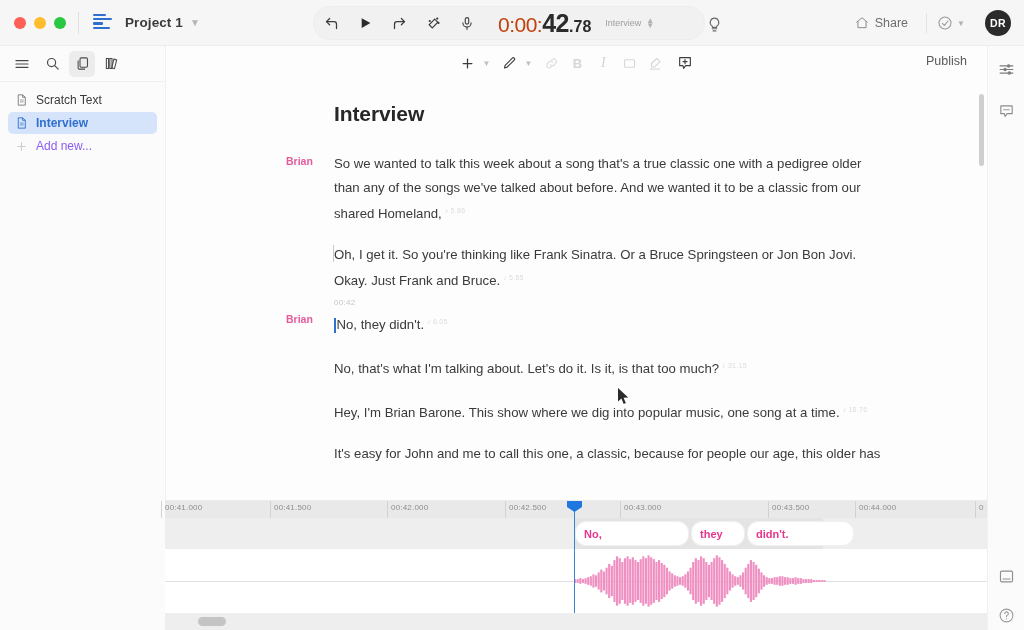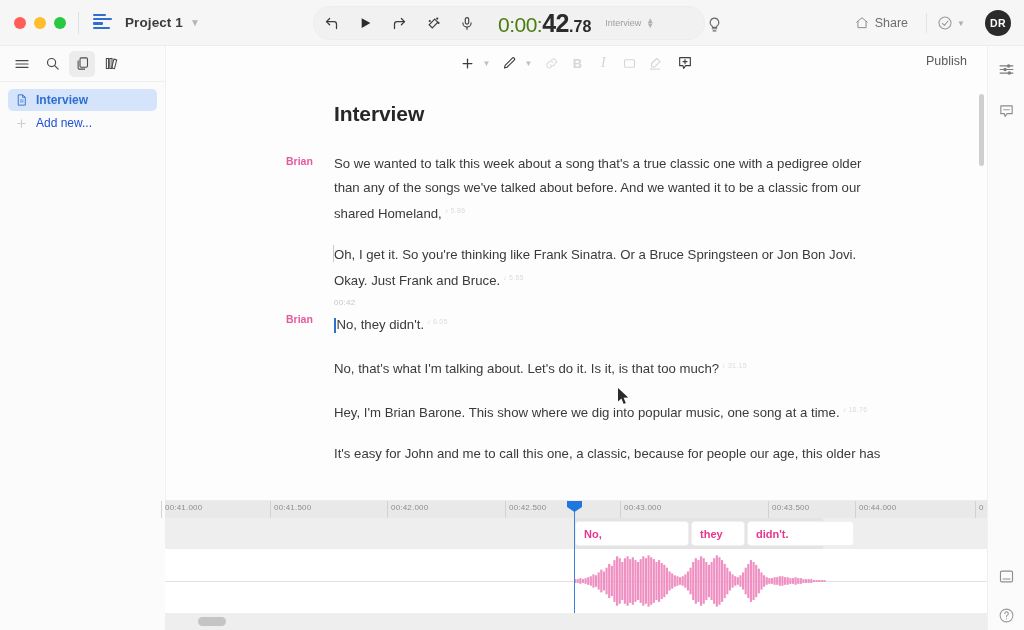--- a/index.html
+++ b/index.html
@@ -48,21 +48,21 @@
     border: 1px solid #ededed;
   }
   .tbtn {
     width: 34px; height: 34px; display: flex; align-items: center; justify-content: center;
     color: #3c3c3c;
   }
   .timecode {
     margin-left: 14px; display: flex; align-items: baseline;
     font-family: "Liberation Sans", sans-serif;
   }
-  .tc-dim { font-size: 21px; color: #4d7c0f; font-weight: 400; letter-spacing: -0.5px;}
+  .tc-dim { font-size: 21px; color: #c2410c; font-weight: 400; letter-spacing: -0.5px;}
   .tc-main { font-size: 25px; color: #2b2b2b; font-weight: 700; letter-spacing: -0.5px;}
   .tc-frac { font-size: 16px; color: #2b2b2b; font-weight: 700; }
   .track-sel {
     margin-left: 14px; display: flex; align-items: center; gap: 5px;
     font-size: 9px; color: #9e9e9e;
   }
   .updown { display: flex; flex-direction: column; line-height: 5px; font-size: 8px; color: #b0b0b0; }
 
   .bulb-btn { position: absolute; left: 700px; top: 10px; width: 28px; height: 28px;
     display: flex; align-items: center; justify-content: center; }
@@ -91,21 +91,21 @@
     border-radius: 5px; color: #4a4a4a;
   }
   .side-tool.active { background: #ececec; }
   .side-list { padding-top: 6px; }
   .side-item {
     height: 22px; margin: 1px 8px; padding: 0 7px; border-radius: 5px;
     display: flex; align-items: center; gap: 8px;
     font-size: 12px; color: #3a3a3a;
   }
   .side-item.selected { background: #d6e4fb; color: #2f6fd0; font-weight: 600; }
-  .side-item.muted { color: #1d4ed8; }
+  .side-item.muted { color: #8b5cf6; }
   .side-item .lbl { line-height: 1; }
 
   
   .editor {
     position: absolute; left: 165px; top: 46px; width: 822px; height: 454px;
     background: #fdfdfd; overflow: hidden;
     border-left: 1px solid #f0f0f0;
   }
   .ed-toolbar {
     height: 34px; display: flex; align-items: center; justify-content: center; gap: 2px;
@@ -174,21 +174,21 @@
   }
   .tick {
     position: absolute; top: 0; height: 17px; border-left: 1px solid #d2d2d2;
     font-size: 8px; color: #8e8e8e; padding-left: 3px; line-height: 13px;
     letter-spacing: .2px; white-space: nowrap;
   }
   .wordlane { position: relative; height: 31px; background: #eeeeee; }
   .wordlane-bgclip { position: absolute; left: 0; top: 0; height: 31px; background: #e4e4e4; }
   .word {
     position: absolute; top: 4px; height: 23px;
-    background: #ffffff; border-radius: 3px;
+    background: #ffffff; border-radius: 10px;
     display: flex; align-items: center; padding-left: 8px;
     font-size: 11px; font-weight: 700; color: #e8368f;
     box-shadow: 0 0 0 1px #f0f0f0;
   }
   .wave { position: relative; height: 64px; background: #ffffff; }
   .wave-base { position: absolute; left: 0; top: 32px; width: 100%; height: 1px; background: #e2e2e2; }
   .playhead { position: absolute; top: 0; width: 1px; background: #3b82d6; }
   .playhead-flag {
     position: absolute; top: 0; left: -7px; width: 15px; height: 11px;
     background: #1f78e0; clip-path: polygon(0 0, 100% 0, 100% 55%, 50% 100%, 0 55%);
@@ -320,20 +320,31 @@
       </div>
       <div class="side-tool">
         <svg width="16" height="15" viewBox="0 0 24 24" fill="none" stroke="#4a4a4a" stroke-width="1.7">
             <rect x="3" y="4" width="3.5" height="16"></rect>
             <rect x="8.5" y="4" width="3.5" height="16"></rect>
             <path d="M15 5l4.5 1.3-3.5 14L11.5 19z"></path>
           </svg>
       </div>
     </div>
     <div class="side-list">
+        <div class="side-item">
+          <span style="display: flex;">
+            <svg width="13" height="14" viewBox="0 0 24 24" fill="none" stroke="#7a7a7a" stroke-width="1.7" stroke-linejoin="round">
+              <path d="M6 2.5h8L19 7v14.5H6z"></path>
+              <path d="M14 2.5V7h5"></path>
+              <line x1="9" y1="12" x2="16" y2="12" stroke-width="1.3"></line>
+              <line x1="9" y1="15.5" x2="16" y2="15.5" stroke-width="1.3"></line>
+            </svg>
+          </span>
+          <span class="lbl">Scratch Text</span>
+        </div>
         <div class="side-item selected">
           <span style="display: flex;">
             <svg width="13" height="14" viewBox="0 0 24 24" fill="none" stroke="#2f6fd0" stroke-width="1.7" stroke-linejoin="round">
               <path d="M6 2.5h8L19 7v14.5H6z"></path>
               <path d="M14 2.5V7h5"></path>
               <line x1="9" y1="12" x2="16" y2="12" stroke-width="1.3"></line>
               <line x1="9" y1="15.5" x2="16" y2="15.5" stroke-width="1.3"></line>
             </svg>
           </span>
           <span class="lbl">Interview</span>

